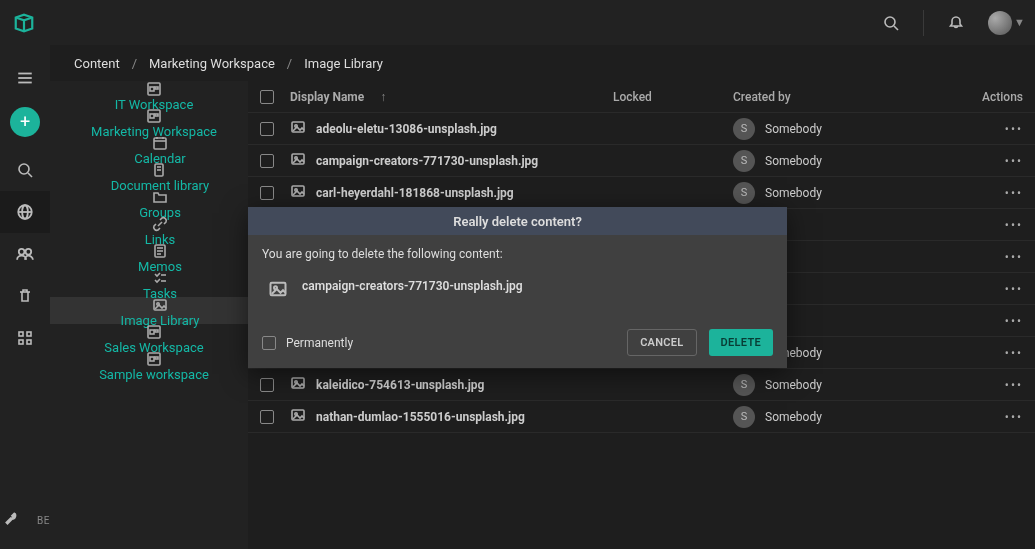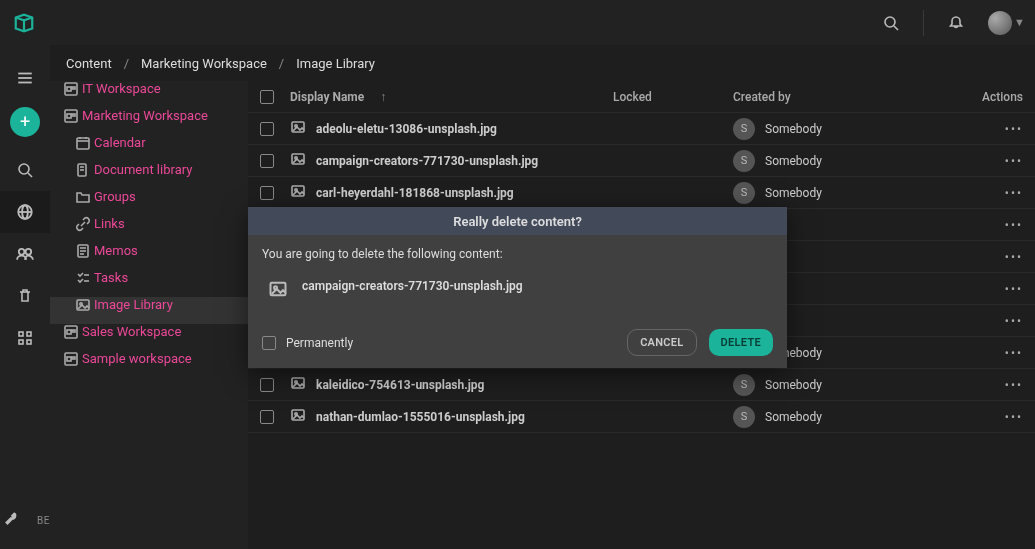--- a/index.html
+++ b/index.html
@@ -17,26 +17,26 @@
   
   .rail { position:absolute; left:0; top:45px; bottom:0; width:50px; background:#222; display:flex; flex-direction:column; align-items:center; padding-top:12px;}
   .rail-btn { width:50px; height:42px; display:flex; align-items:center; justify-content:center; cursor:pointer;}
   .rail-btn.active { background:#1b1b1b;}
   .rail-btn svg { stroke:#bbb; fill:none;}
   .fab { width:30px; height:30px; border-radius:50%; background:#1cb39b; display:flex; align-items:center; justify-content:center; margin:8px 0 12px 0;}
   .fab span { color:#fff; font-size:18px; line-height:1;}
   .rail-bottom { margin-top:auto; display:flex; flex-direction:row; align-items:center; padding-bottom:10px;}
   .beta { font-size:10px; color:#888; margin-top:4px; letter-spacing:0.5px;}
   
-  .crumbs { position:absolute; left:50px; right:0; top:45px; height:36px; display:flex; align-items:center; padding-left:14px; font-size:13px; color:#ddd; background:#1e1e1e;}
+  .crumbs { position:absolute; left:58px; right:0; top:45px; height:36px; display:flex; align-items:center; padding-left:14px; font-size:13px; color:#ddd; background:#1e1e1e;}
   .crumb { padding:0 2px; cursor:pointer;}
   .crumbsep { padding:0 10px; color:#888;}
   
   .tree { position:absolute; left:50px; top:81px; width:198px; bottom:0; background:#222; overflow:auto;}
-  .tree-item { display:flex; align-items:flex-start; height:27px; padding-left:10px; font-size:13px; color:#ec4899; cursor:pointer;}
+  .tree-item { display:flex; align-items:center; height:27px; padding-left:10px; font-size:13px; color:#14b8a6; cursor:pointer;flex-direction:column;}
   .tree-item.active { background:#333;}
   .tree-item .ticon { width:22px; display:flex; justify-content:center;}
   .tree-item.l1 { padding-left:22px;}
   
   .main { position:absolute; left:248px; top:81px; right:0; bottom:0; background:#1e1e1e; overflow:auto;}
   .thead, .trow { display:flex; align-items:center; height:32px; font-size:12px; padding:0 12px; border-bottom:1px solid #2a2a2a;}
   .thead { color:#aaa; font-weight:500;}
   .col-check { width:30px; display:flex; align-items:center;}
   .col-name { flex:1; display:flex; align-items:center; gap:10px;font-weight:bold;}
   .col-locked { width:120px;}
@@ -52,21 +52,21 @@
   .dialog { position:absolute; left:248px; top:207px; width:539px; background:#404040; box-shadow:0 6px 24px rgba(0,0,0,0.5); color:#ddd;}
   .dlg-head { background:#424a5a; height:28px; display:flex; align-items:center; justify-content:center; font-size:13px; font-weight:600;}
   .dlg-body { padding:12px 14px 12px 14px;}
   .dlg-msg { font-size:12px; margin-bottom:14px;}
   .dlg-item { display:flex; gap:14px; align-items:flex-start; padding:4px 6px; margin-bottom:10px;}
   .dlg-item .dname { font-size:12px; font-weight:600;}
   .dlg-item .dpath { font-size:11px; color:#999; margin-top:2px;}
   .dlg-foot { display:flex; align-items:center; padding:0 14px 12px 14px;}
   .perm { display:flex; align-items:center; gap:10px; font-size:12px;}
   .dlg-btns { margin-left:auto; display:flex; gap:12px;}
-  .btn { padding:6px 12px; font-size:11px; border-radius:10px; cursor:pointer; font-weight:600; letter-spacing:0.3px;}
+  .btn { padding:6px 12px; font-size:11px; border-radius:3px; cursor:pointer; font-weight:600; letter-spacing:0.3px;}
   .btn-cancel { background:transparent; border:1px solid #666; color:#ccc;}
   .btn-delete { background:#1cb39b; border:none; color:#083d35;}
   
   svg { stroke-width:1.6; }
 </style>
 </head>
 <body>
 
 <svg width="0" height="0" style="position:absolute">
   <defs>

